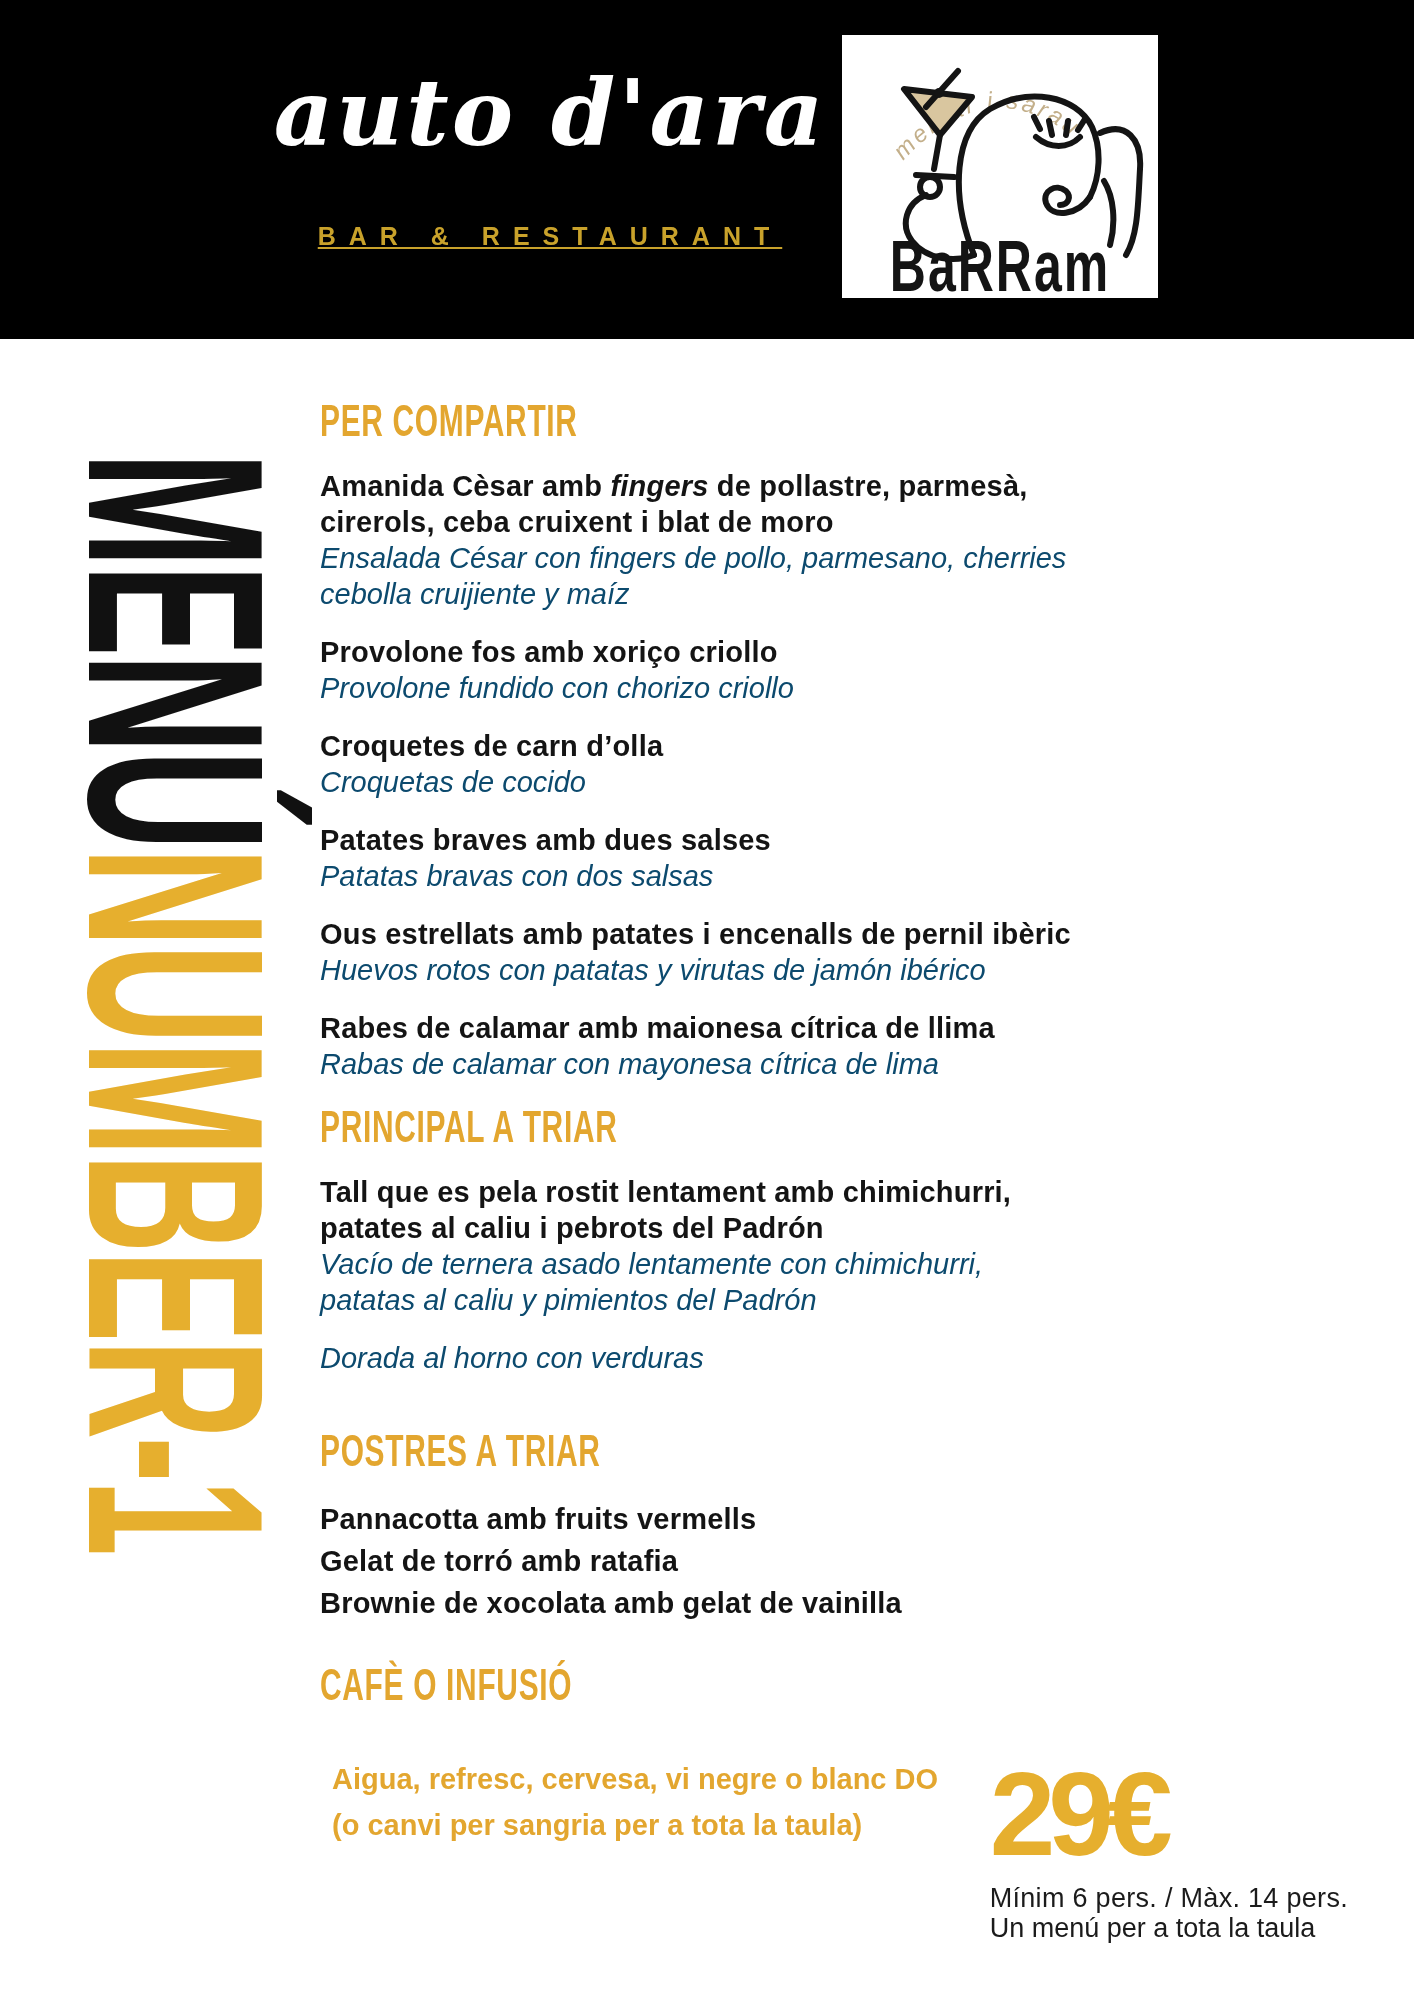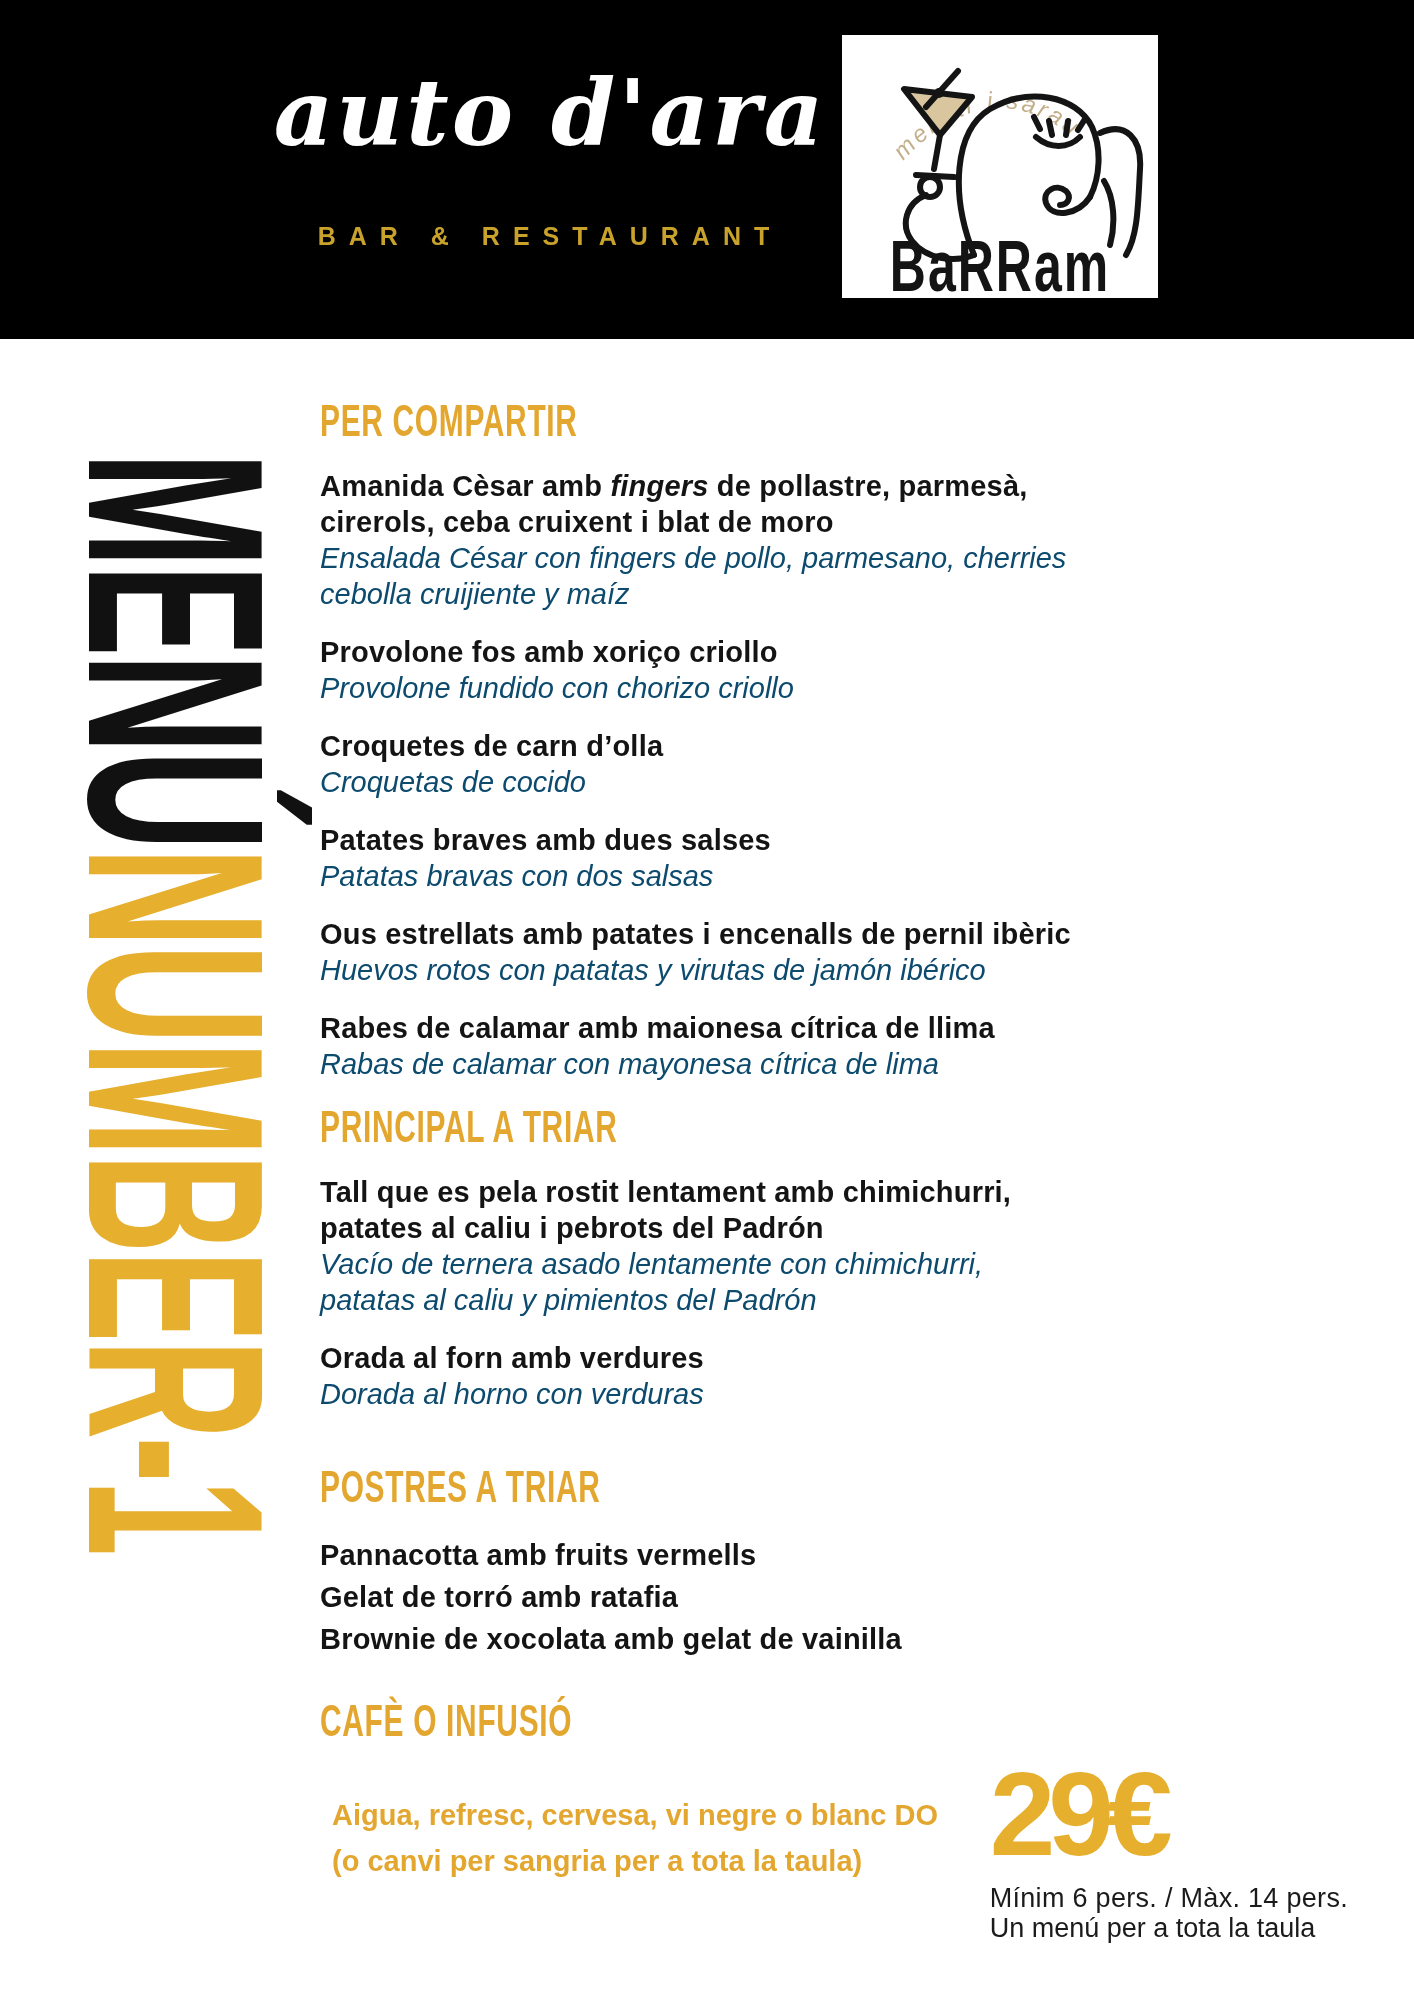--- a/index.html
+++ b/index.html
@@ -10,21 +10,21 @@
   }
   
   .header{position:absolute;left:0;top:0;width:1414px;height:339px;background:#000;}
   .brand{position:absolute;left:230px;top:18px;width:640px;text-align:center;}
   .brand-script{
     font-family:"DejaVu Serif",serif;font-style:italic;font-weight:700;
     font-size:92px;line-height:190px;color:#ffffff;letter-spacing:3px;white-space:nowrap;
   }
   .brand-sub{
     margin-top:14px;color:#C9A22B;font-size:25px;font-weight:700;
-    letter-spacing:13px;white-space:nowrap;
+    letter-spacing:13px;white-space:nowrap;text-decoration:underline;
   }
   .barram{position:absolute;left:842px;top:35px;width:316px;height:263px;background:#ffffff;}
   
   .side-title{
     position:absolute;left:300px;top:452px;transform-origin:0 0;
     transform:rotate(90deg) scaleX(0.555);
     font-weight:700;font-size:250px;line-height:250px;letter-spacing:-6px;white-space:nowrap;
   }
   .side-black{color:#111111;}
   .side-gold{color:#E6AF2E;}
@@ -118,21 +118,20 @@
         <p class="es">Rabas de calamar con mayonesa cítrica de lima</p>
       </div>
       <h2 class="sec s1">PRINCIPAL A TRIAR</h2>
       <div class="item">
         <p class="cat"><span>Tall que es pela rostit lentament amb chimichurri,</span></p>
         <p class="cat"><span>patates al caliu i pebrots del Padrón</span></p>
         <p class="es">Vacío de ternera asado lentamente con chimichurri,</p>
         <p class="es">patatas al caliu y pimientos del Padrón</p>
       </div>
       <div class="item">
-        <p class="cat"><span>Orada al forn amb verdures</span></p>
         <p class="es">Dorada al horno con verduras</p>
       </div>
       <h2 class="sec s2">POSTRES A TRIAR</h2>
       <div class="item plain">
         <p class="cat"><span>Pannacotta amb fruits vermells</span></p>
         <p class="cat"><span>Gelat de torró amb ratafia</span></p>
         <p class="cat"><span>Brownie de xocolata amb gelat de vainilla</span></p>
       </div>
       <h2 class="sec s3">CAFÈ O INFUSIÓ</h2>
     </div>

